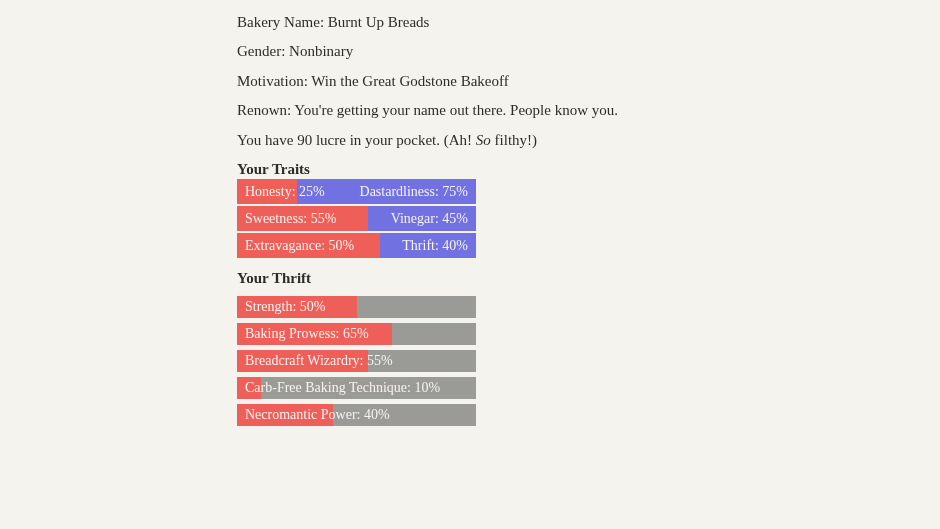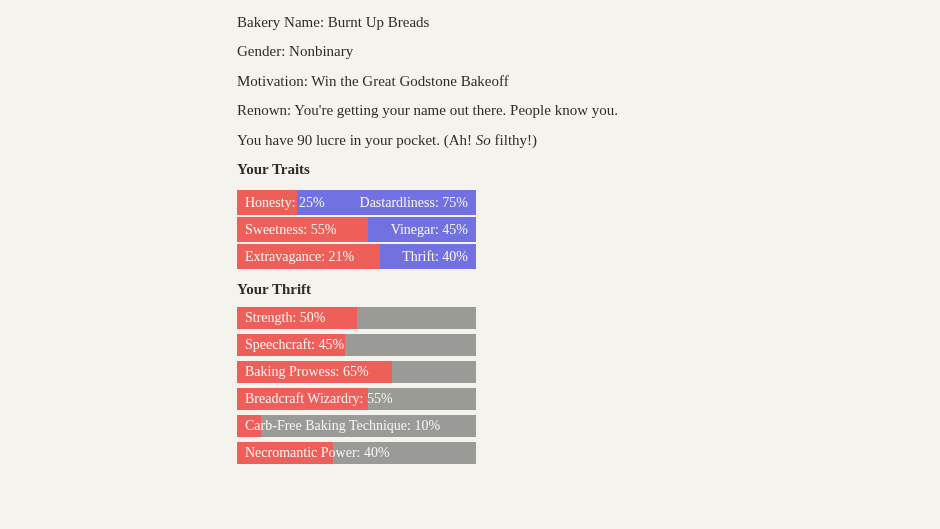--- a/index.html
+++ b/index.html
@@ -23,21 +23,21 @@
     font-size: 15px;
     line-height: 19px;
     margin: 0 0 10.4px 0;
   }
   .section-heading {
     font-size: 15px;
     line-height: 19px;
     font-weight: bold;
     margin: 0;
   }
-  .traits-heading { margin-bottom: 11px; }
+  .traits-heading { }
   .skills-heading { margin-top: 11px; margin-bottom: 8px; }
   .bold { font-weight: normal; }
   .ital { font-style: italic; }
 
   
   .trait-bar {
     position: relative;
     width: 239px;
     height: 25px;
     background: #7171e1;
@@ -101,35 +101,31 @@
       <span class="bar-label left">Honesty: 25%</span>
       <span class="bar-label right">Dastardliness: 75%</span>
     </div>
     <div class="trait-bar">
       <div class="trait-fill" style="width: 55%;"></div>
       <span class="bar-label left">Sweetness: 55%</span>
       <span class="bar-label right">Vinegar: 45%</span>
     </div>
     <div class="trait-bar">
       <div class="trait-fill" style="width: 60%;"></div>
-      <span class="bar-label left">Extravagance: 21%</span>
+      <span class="bar-label left">Extravagance: 50%</span>
       <span class="bar-label right">Thrift: 40%</span>
     </div>
   </div>
 
   <div class="section-heading skills-heading">Your Thrift</div>
 
   <div>
     <div class="skill-bar">
       <div class="skill-fill" style="width: 50%;"></div>
       <span class="bar-label left">Strength: 50%</span>
-    </div>
-    <div class="skill-bar">
-      <div class="skill-fill" style="width: 45%;"></div>
-      <span class="bar-label left">Speechcraft: 45%</span>
     </div>
     <div class="skill-bar">
       <div class="skill-fill" style="width: 65%;"></div>
       <span class="bar-label left">Baking Prowess: 65%</span>
     </div>
     <div class="skill-bar">
       <div class="skill-fill" style="width: 55%;"></div>
       <span class="bar-label left">Breadcraft Wizardry: 55%</span>
     </div>
     <div class="skill-bar">

